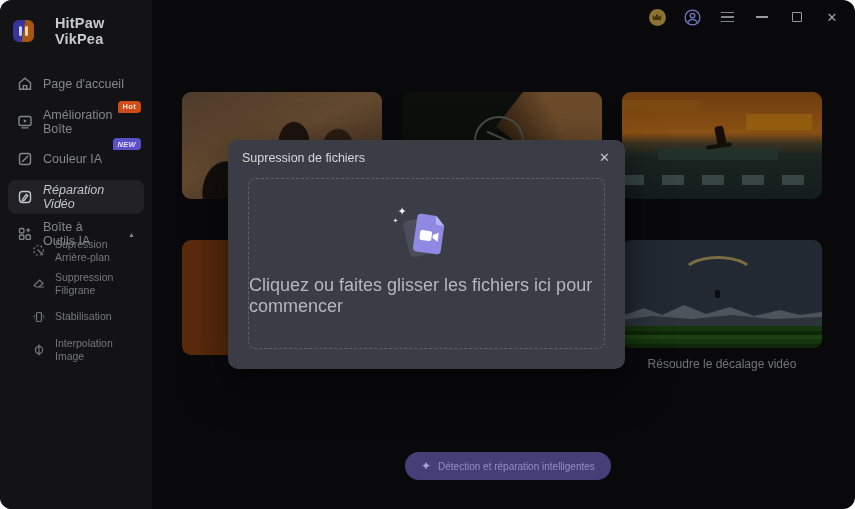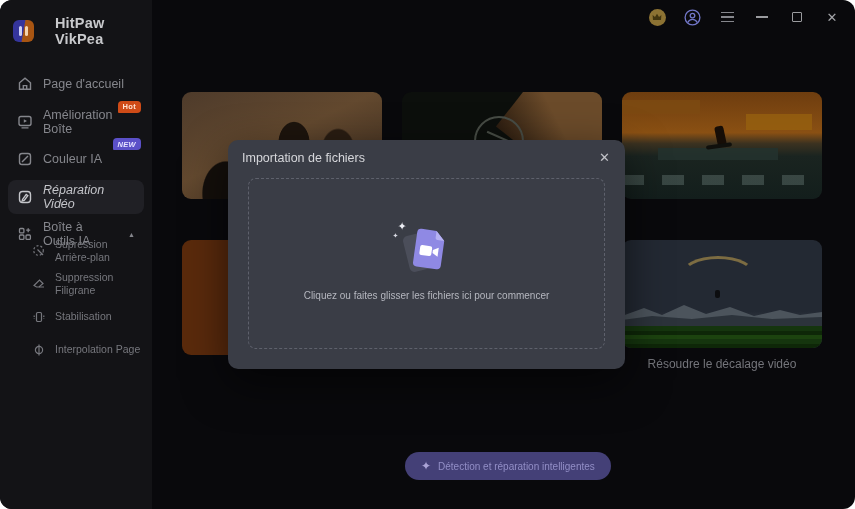--- a/index.html
+++ b/index.html
@@ -73,21 +73,21 @@
   .modal { position:absolute; left:228px; top:140px; width:397px; height:229px; background:#3a3d46; border-radius:10px; box-shadow:0 14px 44px rgba(0,0,0,.55); z-index:10; }
   .modal-header { display:flex; justify-content:space-between; align-items:center; padding:9px 13px 6px 14px; }
   .modal-title { font-size:12.5px; color:#d6d7db; }
   .modal-close { color:#c2c3c8; font-size:13px; line-height:1; cursor:pointer; padding:2px; }
   .dropzone { position:absolute; left:20px; right:20px; top:38px; bottom:20px; border:1.5px dashed #5e616c; border-radius:8px; display:flex; flex-direction:column; align-items:center; justify-content:center; gap:16px; cursor:pointer; }
   .file-stack { position:relative; width:50px; height:48px; }
   .file-back { position:absolute; left:4px; top:7px; width:30px; height:37px; background:#4b4e5a; border-radius:5px; transform:rotate(-14deg); }
   .file-front { position:absolute; left:10px; top:2px; transform:rotate(8deg); }
   .spark-big { position:absolute; left:-4px; top:-6px; color:#eceef4; font-size:11px; }
   .spark-small { position:absolute; left:-9px; top:6px; color:#d7d9e2; font-size:7px; }
-  .dropzone-text { font-size:10px; color:#b5b7bf; }
+  .dropzone-text { font-size:18px; color:#b5b7bf; }
 </style>
 </head>
 <body>
 
 <div class="window">
 
   <div class="titlebar-right">
     <div class="tb-btn">
       <span class="gold-circle">
         <svg width="10" height="8" viewBox="0 0 10 8">
@@ -193,21 +193,21 @@
             <rect x="4.5" y="2.5" width="5" height="9" rx="1.2"></rect>
             <path d="M2.2 5.5 v3 M11.8 5.5 v3" stroke-dasharray="1.4 1.2"></path>
           </svg>
         <span>Stabilisation</span>
       </div>
       <div class="sub-item">
         <svg width="14" height="14" viewBox="0 0 14 14" fill="none" stroke="currentColor" stroke-width="1.2">
             <circle cx="7" cy="7" r="3.6"></circle>
             <path d="M7 1.5 v11"></path>
           </svg>
-        <span>Interpolation Page</span>
+        <span>Interpolation Image</span>
       </div>
     </div>
   </aside>
 
   <div class="card card-people"></div>
 
   <div class="card card-glitch">
     <div class="glitch-stripe"></div>
     <div class="glitch-circle"></div>
     <div class="glitch-needle"></div>
@@ -235,21 +235,21 @@
   </div>
   <div class="caption caption-video-lag">Résoudre le décalage vidéo</div>
 
   <div class="smart-btn">
     <span class="spark">✦</span>
     <span>Détection et réparation intelligentes</span>
   </div>
 
   <div class="modal">
     <div class="modal-header">
-      <span class="modal-title">Importation de fichiers</span>
+      <span class="modal-title">Supression de fichiers</span>
       <span class="modal-close"><span>✕</span></span>
     </div>
     <div class="dropzone">
       <div class="file-stack">
         <span class="spark-big">✦</span>
         <span class="spark-small">✦</span>
         <div class="file-back"></div>
         <svg class="file-front" width="34" height="42" viewBox="0 0 34 42">
           <path d="M3 6 a4 4 0 0 1 4 -4 h15 l9 9 v25 a4 4 0 0 1 -4 4 H7 a4 4 0 0 1 -4 -4 Z" fill="#8f89e4"></path>
           <path d="M22 2 l9 9 h-7 a2 2 0 0 1 -2 -2 Z" fill="#b6b1f2"></path>

